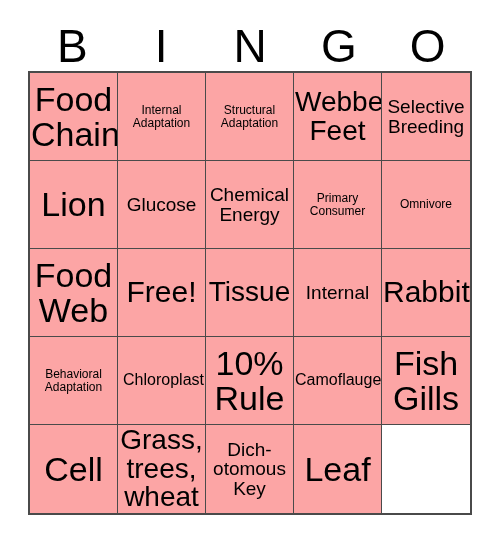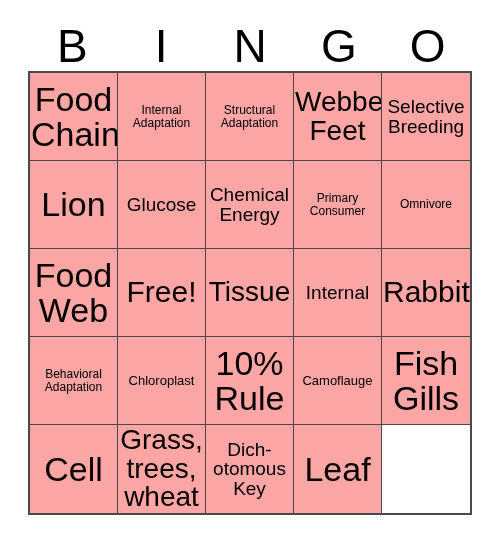--- a/index.html
+++ b/index.html
@@ -83,21 +83,21 @@
     word-break: normal;
     padding: 0 1px;
     box-sizing: border-box;
   }
   
   .fs-xl  { font-size: 34px; }
   .fs-lg  { font-size: 30px; }
   .fs-md  { font-size: 28px; }
   .fs-sm  { font-size: 19px; }
   .fs-xs  { font-size: 12px; }
-  .fs-xxs { font-size: 13px; }
+  .fs-xxs { font-size: 16px; text-align: right; }
 </style>
 </head>
 <body>
 
 <div id="card">
 
   <div id="header">
       <div class="header-cell">
         <span class="header-letter">B</span>
       </div>

